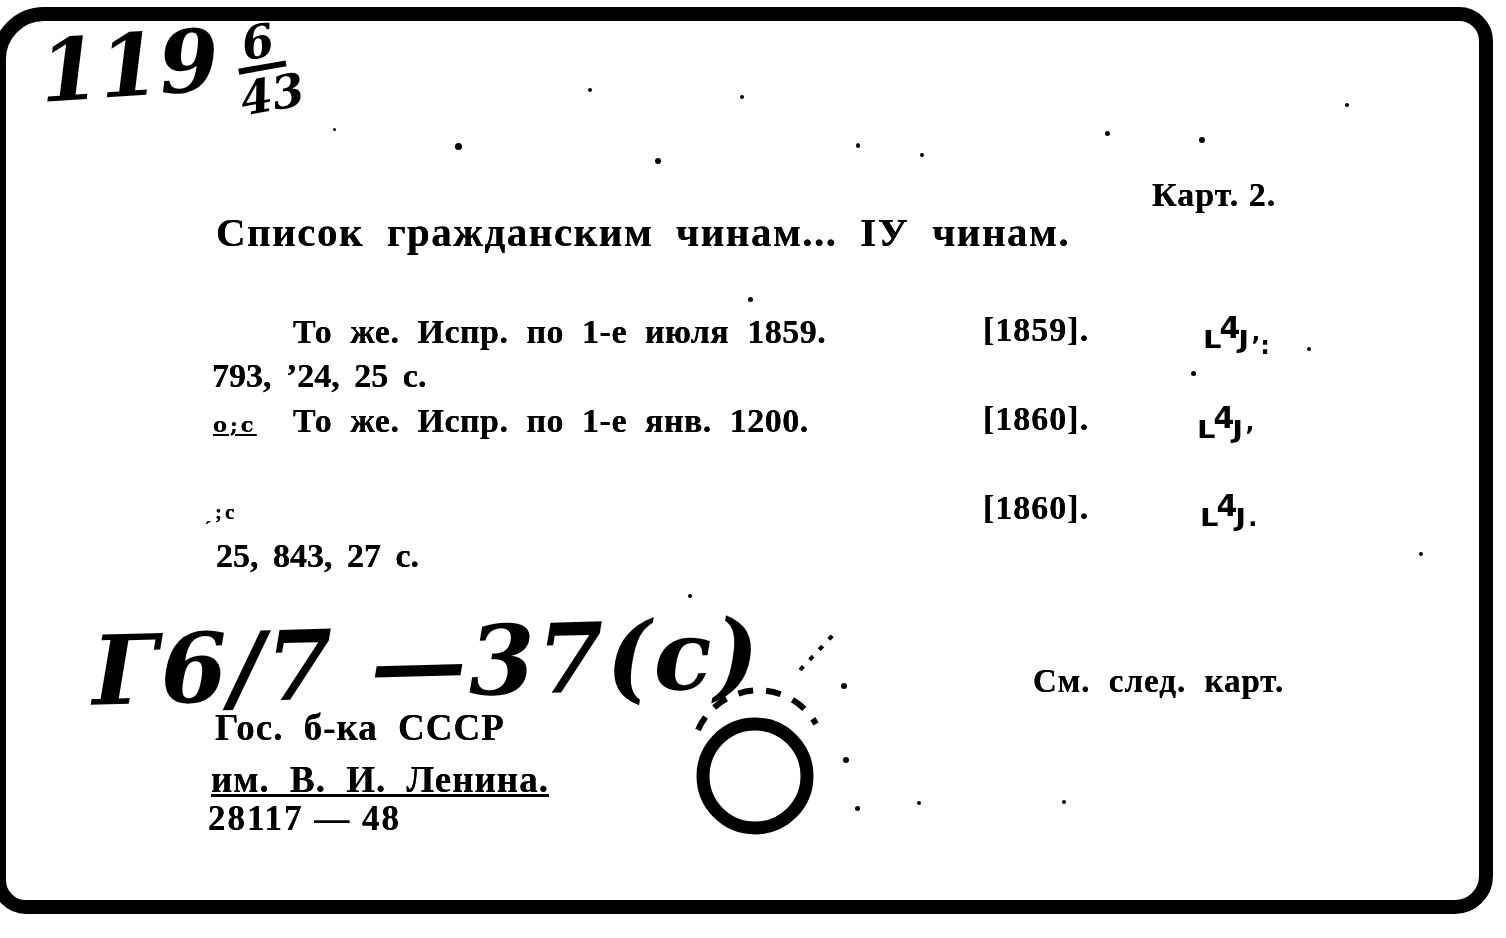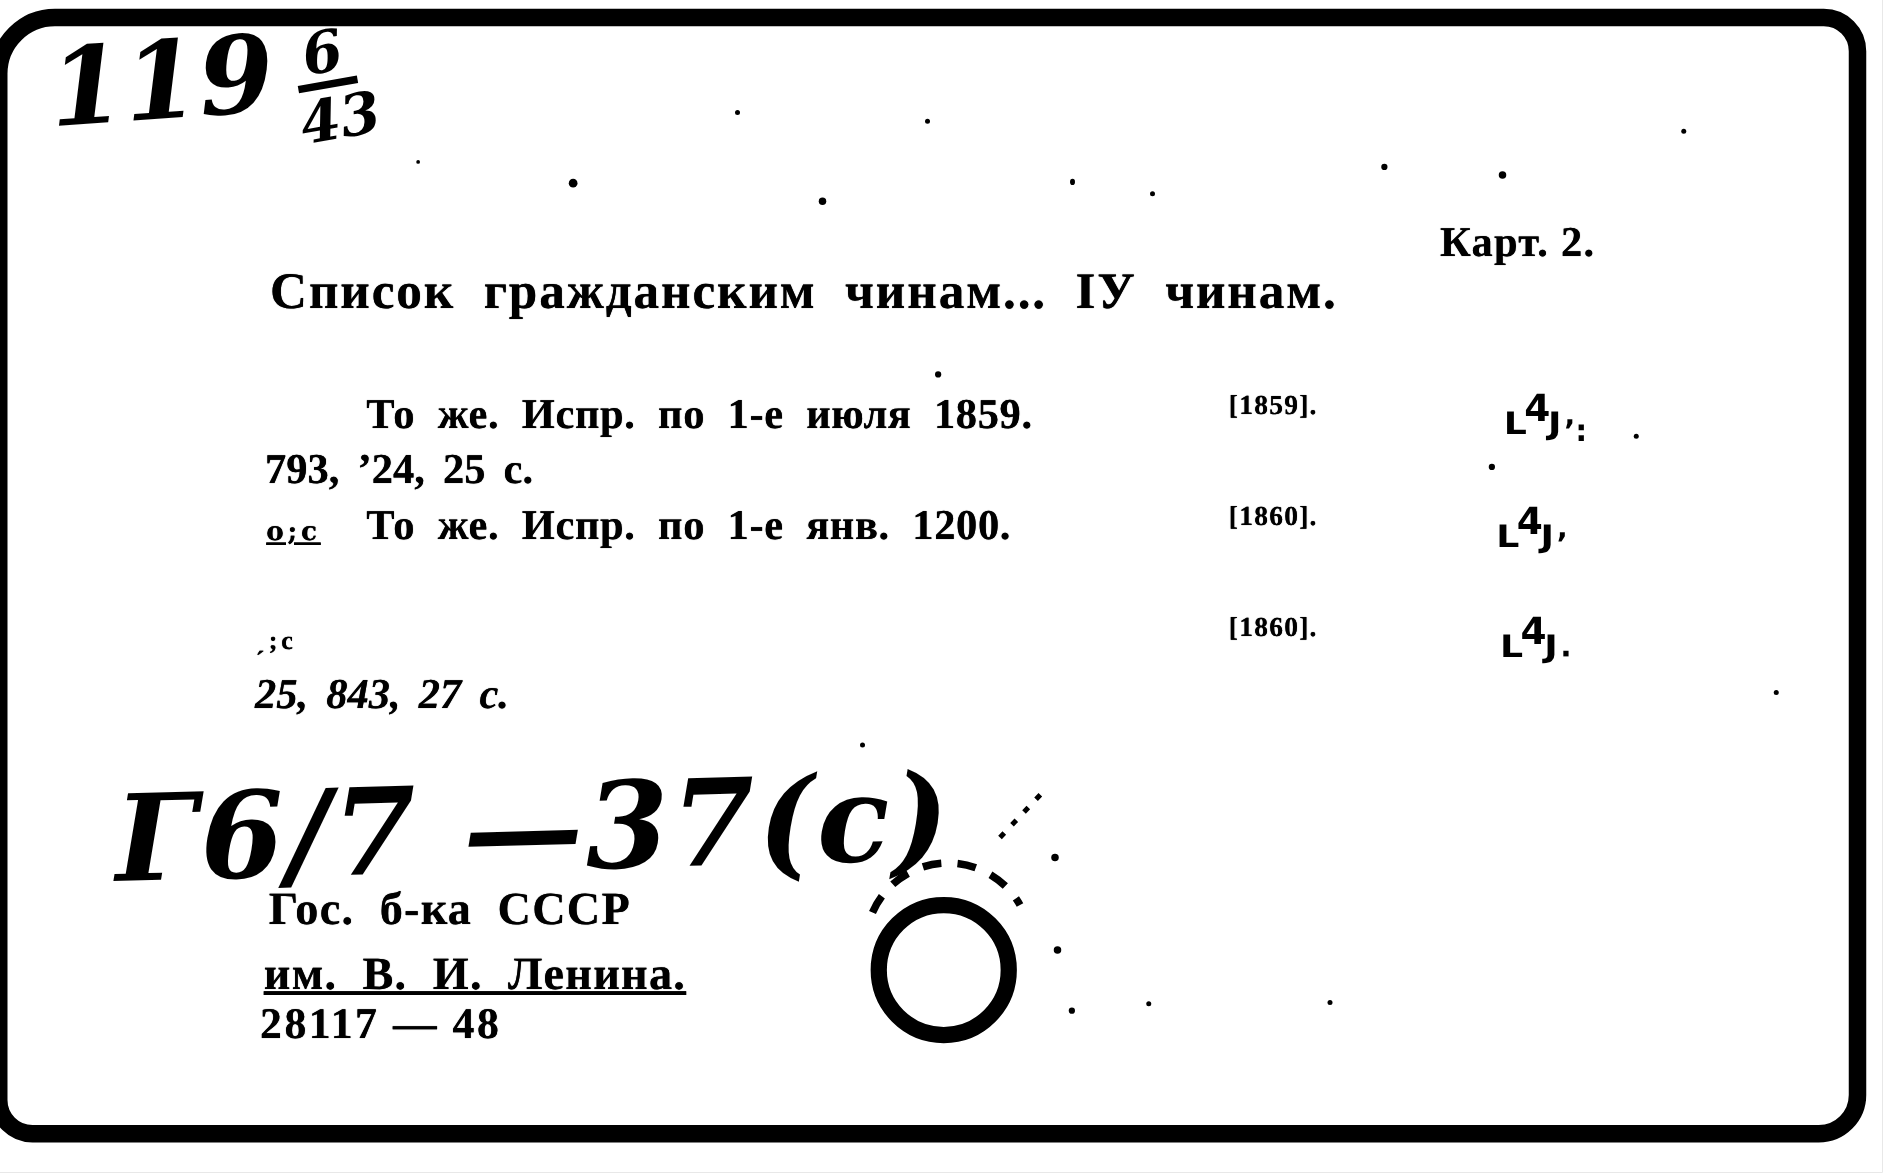--- a/index.html
+++ b/index.html
@@ -21,21 +21,21 @@
   .typeset{
     font-family:"Liberation Serif", serif;
     font-weight:bold;
     white-space:nowrap;
     position:absolute;
     text-shadow:0 0 0.6px #000;
   }
   .title{font-size:41px;letter-spacing:1.5px;word-spacing:11px;}
   .kart{font-size:34px;letter-spacing:1px;}
   .entry-line{font-size:34px;word-spacing:9px;letter-spacing:0.5px;}
-  .year-col{font-size:22px;letter-spacing:1px;}
+  .year-col{font-size:34px;letter-spacing:1px;}
   .collation{font-size:34px;word-spacing:6px;}
   .prefix-mark{font-size:21px;letter-spacing:3px;font-family:"DejaVu Serif",serif;}
   .see-next{font-size:33px;word-spacing:9px;letter-spacing:1px;}
   .stamp{font-size:37px;word-spacing:10px;letter-spacing:1px;}
   .stamp3{font-size:35px;letter-spacing:2px;}
   
   .fmt{position:absolute;white-space:nowrap;}
   .fmt span{font-family:"DejaVu Sans",sans-serif;font-weight:bold;display:inline-block;}
   .fmt .fmt-l,.fmt .fmt-r{font-size:29px;transform:scaleY(0.85);}
   .fmt .fmt-n{font-size:30px;position:relative;top:-12px;margin:0 -2px;}
@@ -91,22 +91,23 @@
   <div class="typeset year-col" style="left:983px;top:400px;">[1860].</div>
   <div class="fmt" style="left:1197px;top:412px;">
     <span class="fmt-l">L</span><span class="fmt-n">4</span><span class="fmt-r">J</span><span class="fmt-s">’</span>
   </div>
 
   <div class="typeset prefix-mark" style="left:205px;top:500px;font-family:Liberation Serif, serif;">ˏ;с</div>
   <div class="typeset year-col" style="left:983px;top:489px;">[1860].</div>
   <div class="fmt" style="left:1200px;top:500px;">
     <span class="fmt-l">L</span><span class="fmt-n">4</span><span class="fmt-r">J</span><span class="fmt-s">·</span>
   </div>
-  <div class="typeset collation" style="left:204px;top:537px;font-style:italic;">25, 843, 27 с.</div>
+  <div class="typeset collation" style="left:216px;top:537px;">25, 843, 27 с.</div>
 
+  <div class="typeset see-next" style="left:1033px;top:663px;">См. след. карт.</div>
 
   <div class="hand call-number">Г6/7 —37(с)</div>
 
   <div class="typeset stamp" style="left:215px;top:706px;text-align:center;">Гос. б-ка СССР</div>
   <div class="typeset stamp" style="left:211px;top:758px;text-decoration:underline;">им. В. И. Ленина.</div>
   <div class="typeset stamp3" style="left:208px;top:799px;">28117 — 48</div>
 
   <svg class="ring-svg" width="230" height="230" viewBox="0 0 230 230">
     <circle cx="107" cy="148" r="52" fill="none" stroke="#000" stroke-width="13"></circle>
     <path d="M 50 102 A 66 66 0 0 1 168 96" fill="none" stroke="#000" stroke-width="6" stroke-dasharray="15 13"></path>

